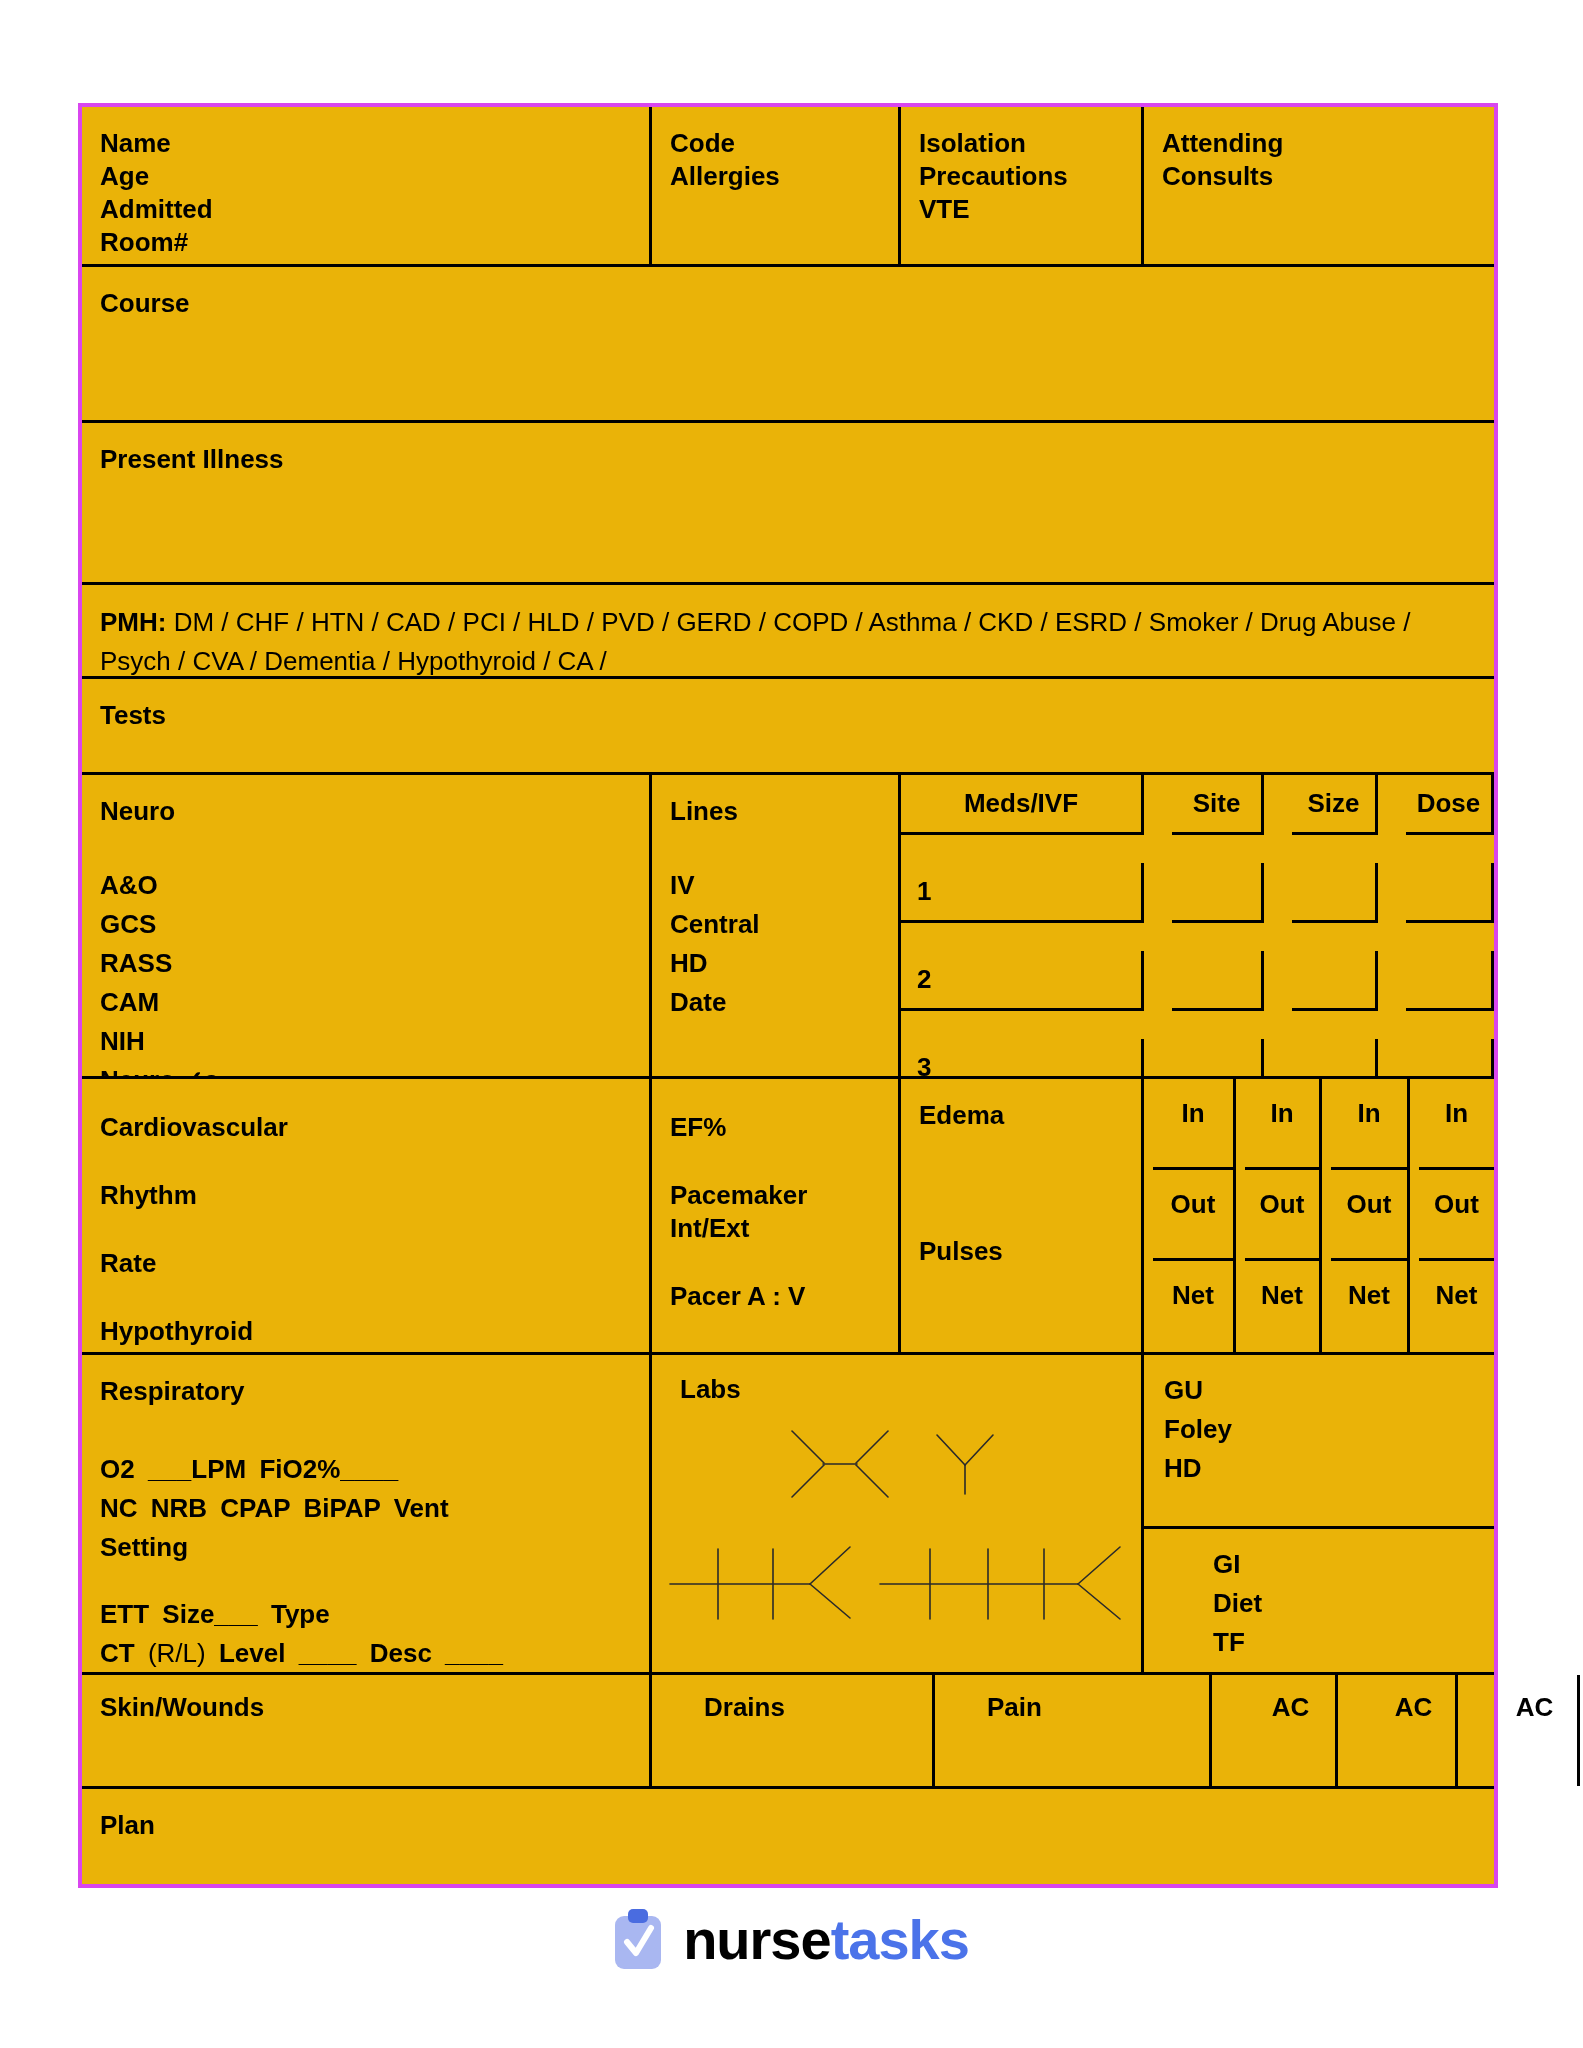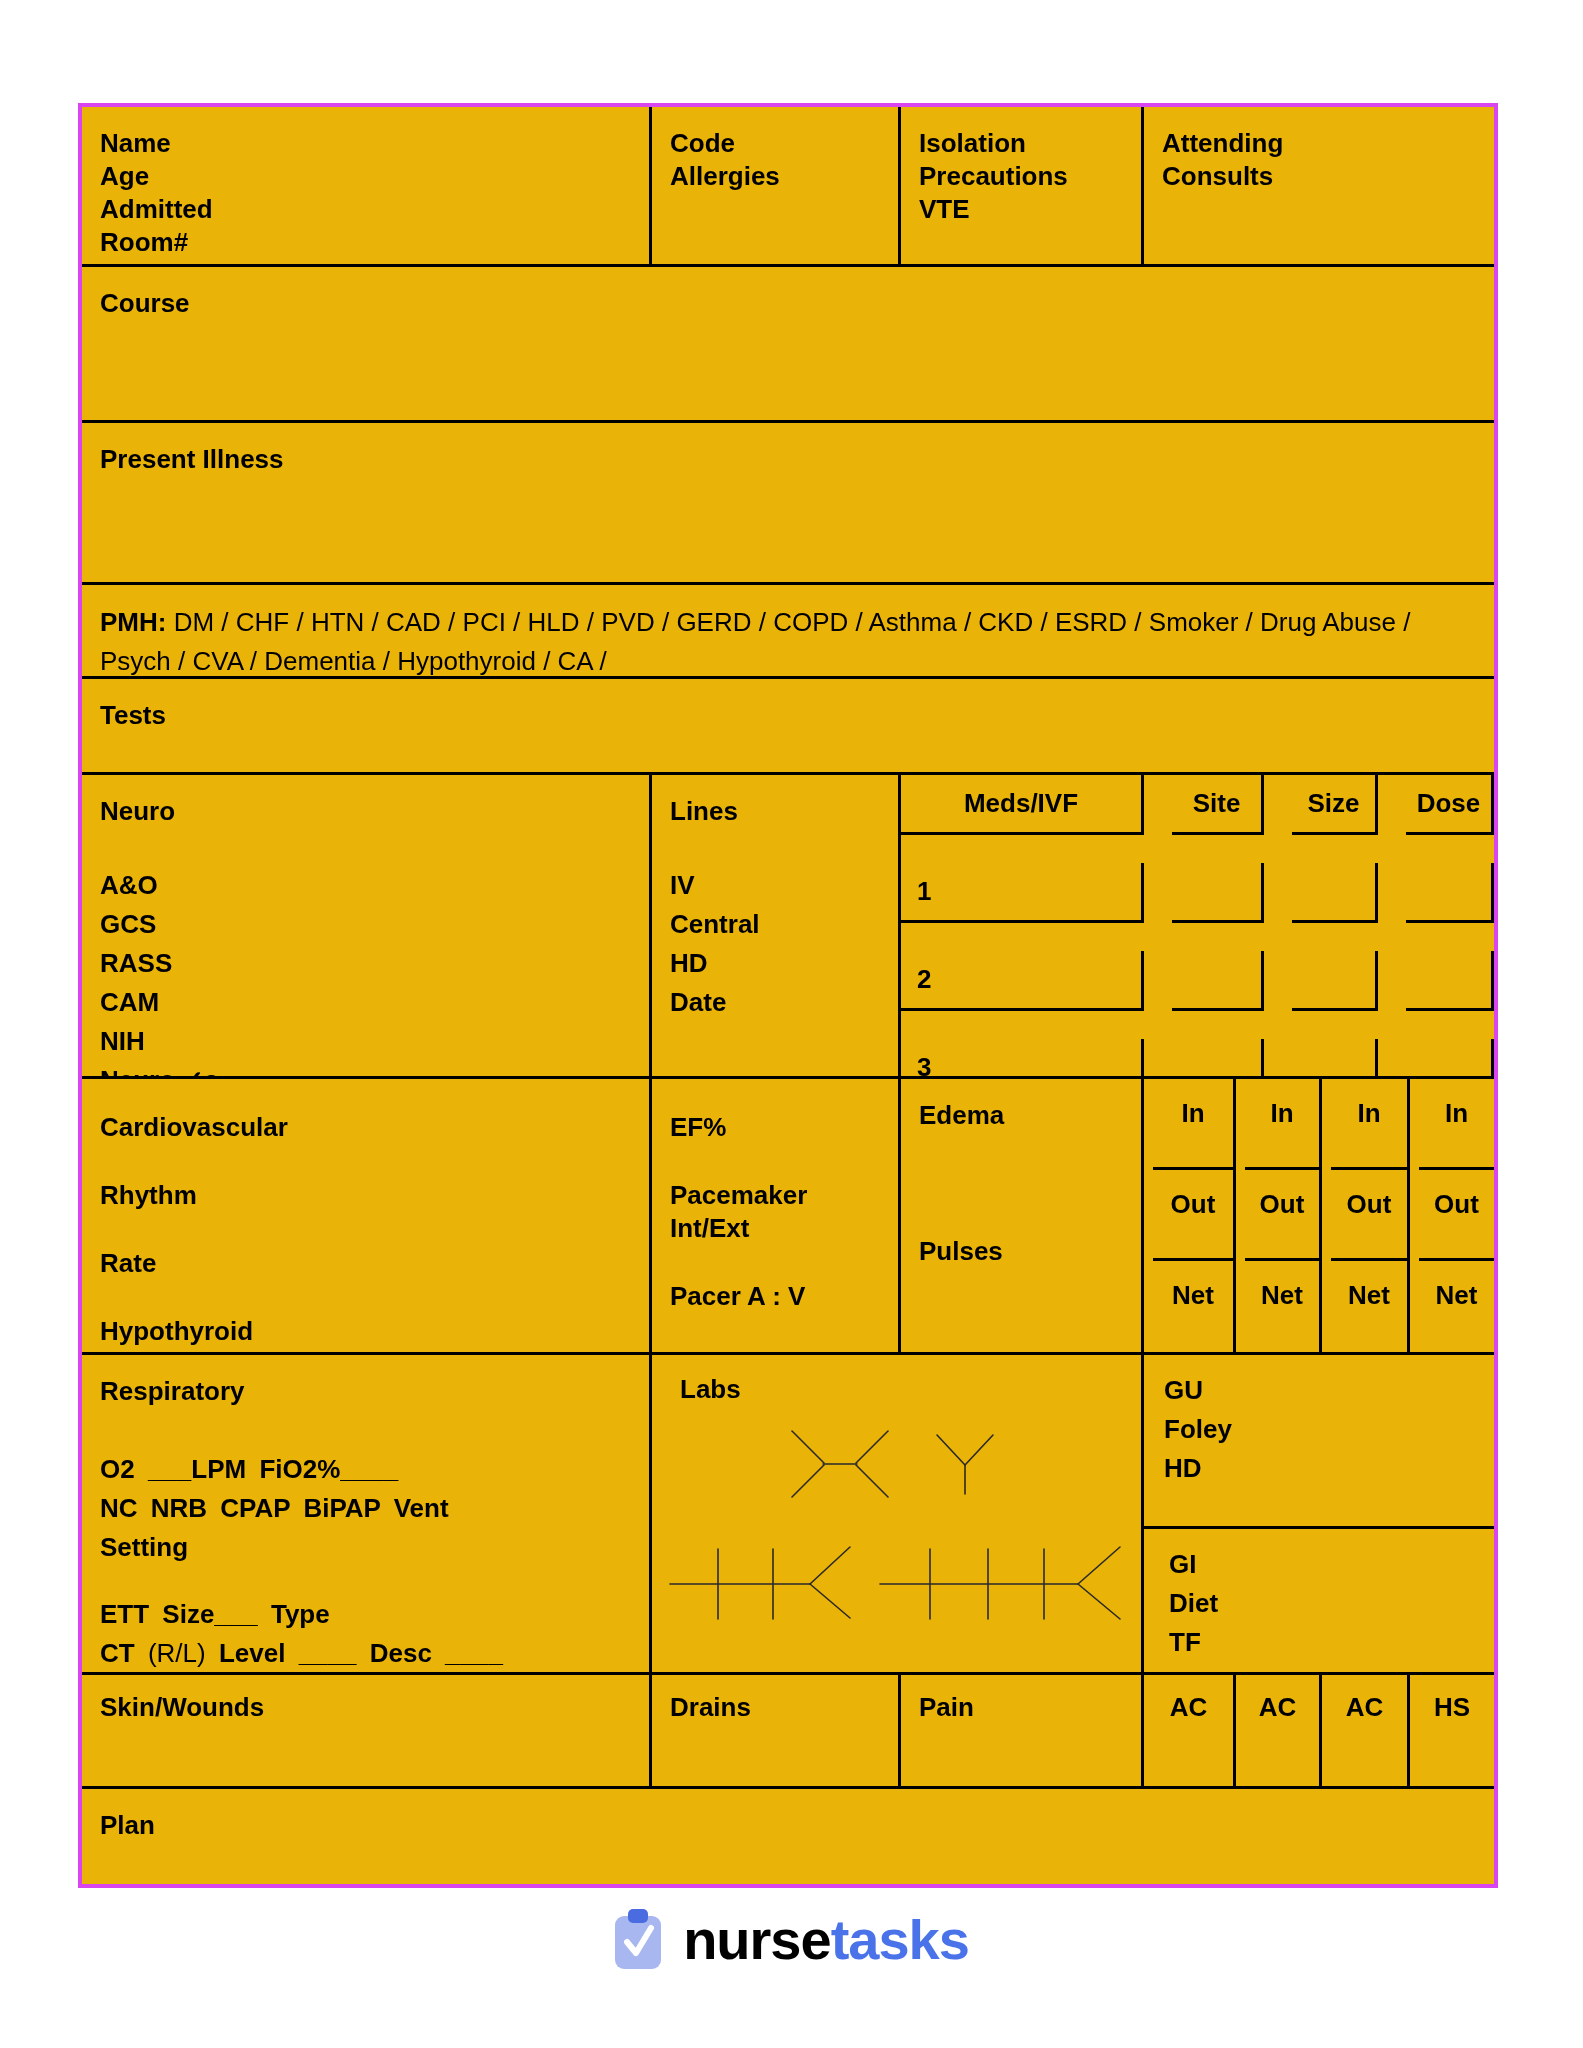--- a/index.html
+++ b/index.html
@@ -31,21 +31,21 @@
   .span7{grid-column:span 7;}
   
   .h-header{height:157px;}
   .h-course{height:153px;}
   .h-illness{height:159px;}
   .h-pmh{height:91px;}
   .h-tests{height:93px;}
   .h-neuro{height:301px;}
   .h-cardio{height:273px;}
   .h-resp{height:317px;}
-  .h-skin{height:111px;}
+  .h-skin{height:111px;gap:34px;}
   .h-plan{height:95px;}
   .hdr-cell div{font-weight:700;}
   .pmh-wrap{line-height:39px;padding-top:18px;}
   .list{margin-top:38px;}
   .list div{line-height:39px;}
   
   .meds{display:grid;height:100%;
     grid-template-columns:243px 92px 86px 88px 84px;
     grid-template-rows:60px 60px 60px 60px 1fr;gap:28px;}
   .mcell{box-sizing:border-box;border-right:3px solid #000;border-bottom:3px solid #000;
@@ -68,21 +68,21 @@
   
   .r-gap1{margin-top:42px;}
   .r-line{line-height:39px;font-weight:700;word-spacing:6px;}
   .r-line .reg{font-weight:400;}
   .r-gap2{margin-top:28px;}
   
   .labs-label{position:absolute;top:18px;left:28px;font-weight:700;}
   .labs-svg{position:absolute;left:0;top:0;}
   
   .gucell{box-sizing:border-box;height:174px;border-bottom:3px solid #000;padding:16px 20px;}
-  .gicell{box-sizing:border-box;padding:16px 25px;}
+  .gicell{box-sizing:border-box;padding:16px 25px;margin-left:44px;}
   .gucell div,.gicell div{line-height:39px;font-weight:700;}
   
   .sched{display:flex;justify-content:center;align-items:flex-start;
     padding:16px 0;font-weight:700;font-size:26px;box-sizing:border-box;}
   .skin-cell{padding-top:16px;}
   
   .logo{position:absolute;top:1900px;left:0;width:1583px;height:80px;
     display:flex;justify-content:center;align-items:center;gap:19px;}
   .logo-text{font-size:56px;font-weight:700;letter-spacing:-1px;line-height:60px;}
   .logo-blue{color:#4b73e9;}

